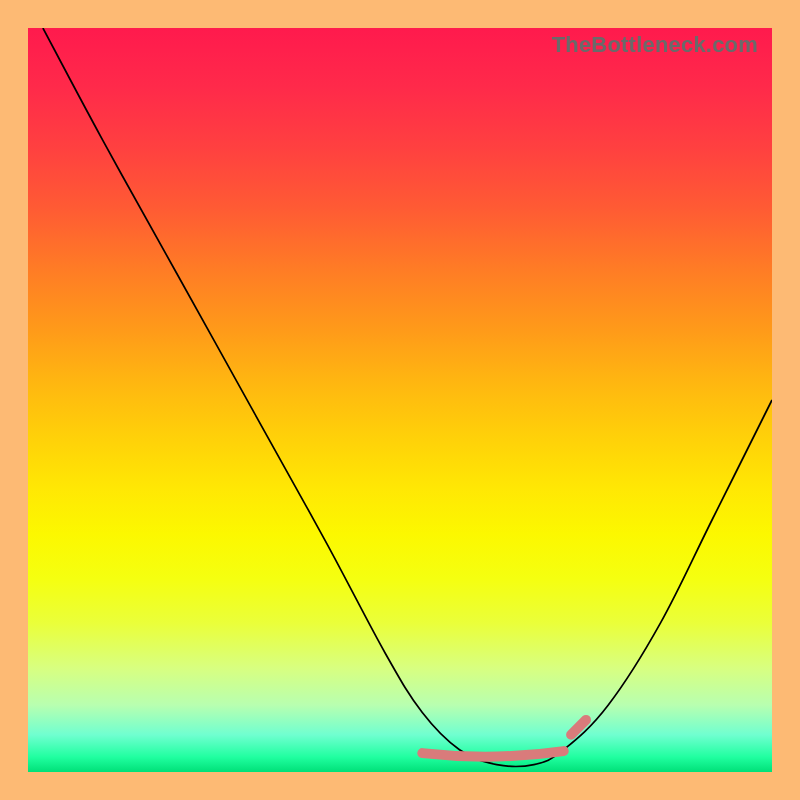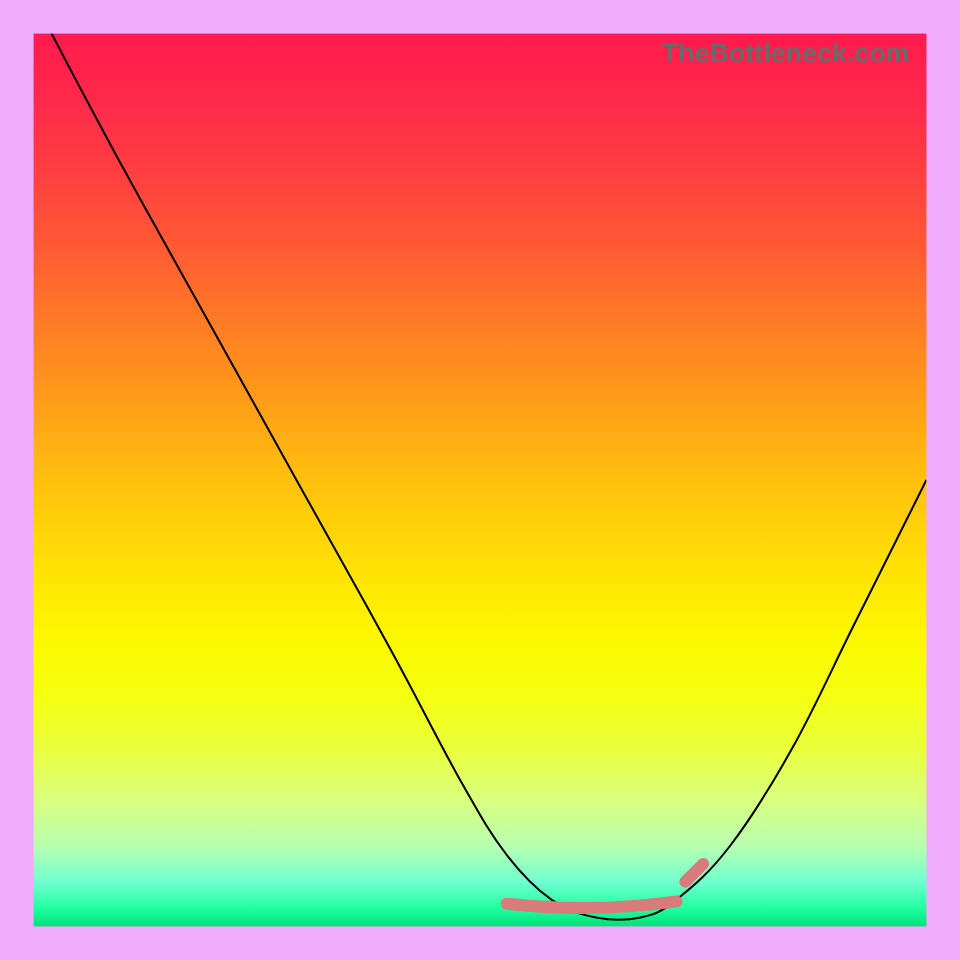--- a/index.html
+++ b/index.html
@@ -1,21 +1,21 @@
 <!DOCTYPE html>
 <html><head>
 <meta charset="utf-8">
 <style>
   * { margin: 0; padding: 0; box-sizing: border-box; }
   html, body { width: 800px; height: 800px; overflow: hidden; background: #000; }
   .stage {
     position: relative;
     width: 800px;
     height: 800px;
-    background: #f0abfc;
+    background: #fdba74;
   }
   .plot {
     position: absolute;
     left: 28px;
     top: 28px;
     width: 744px;
     height: 744px;
     
     background: linear-gradient(to bottom,
       #ff1a4d 0%,

